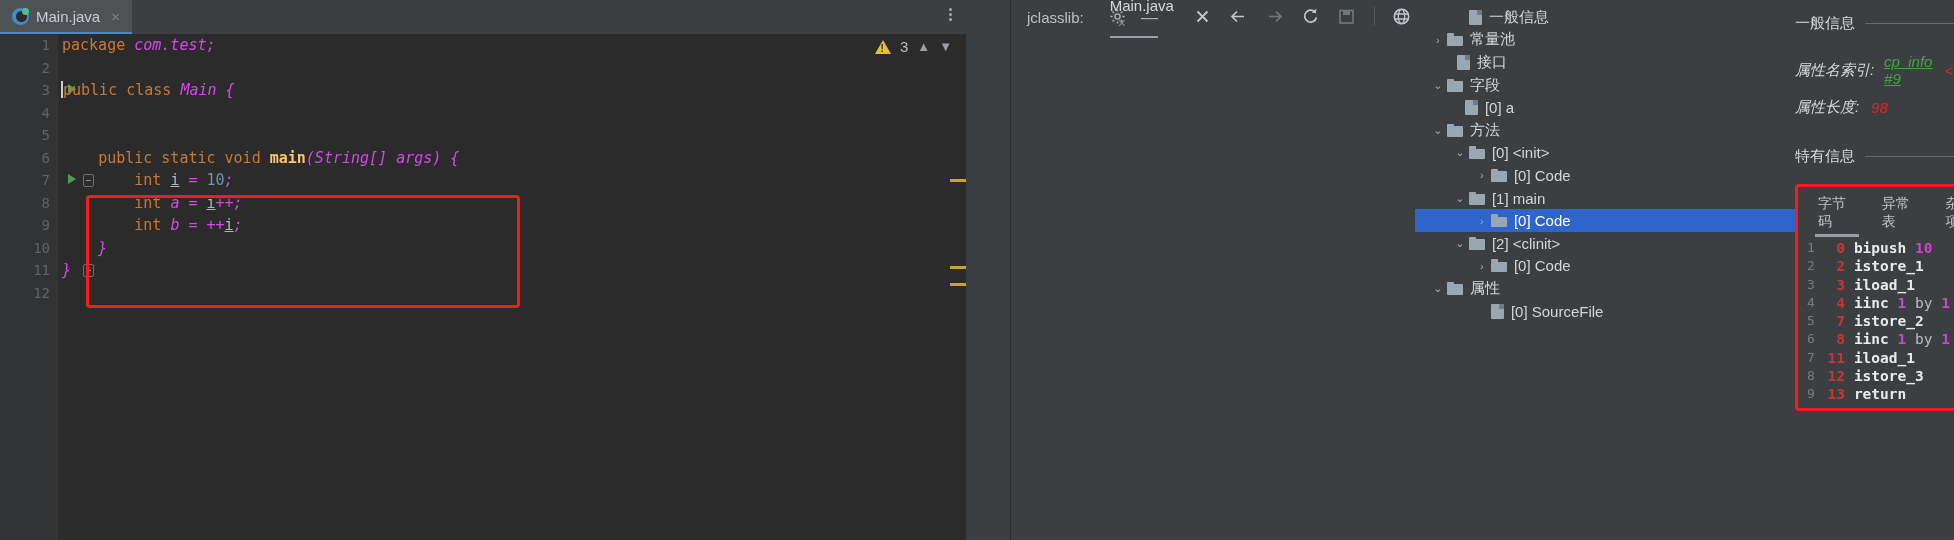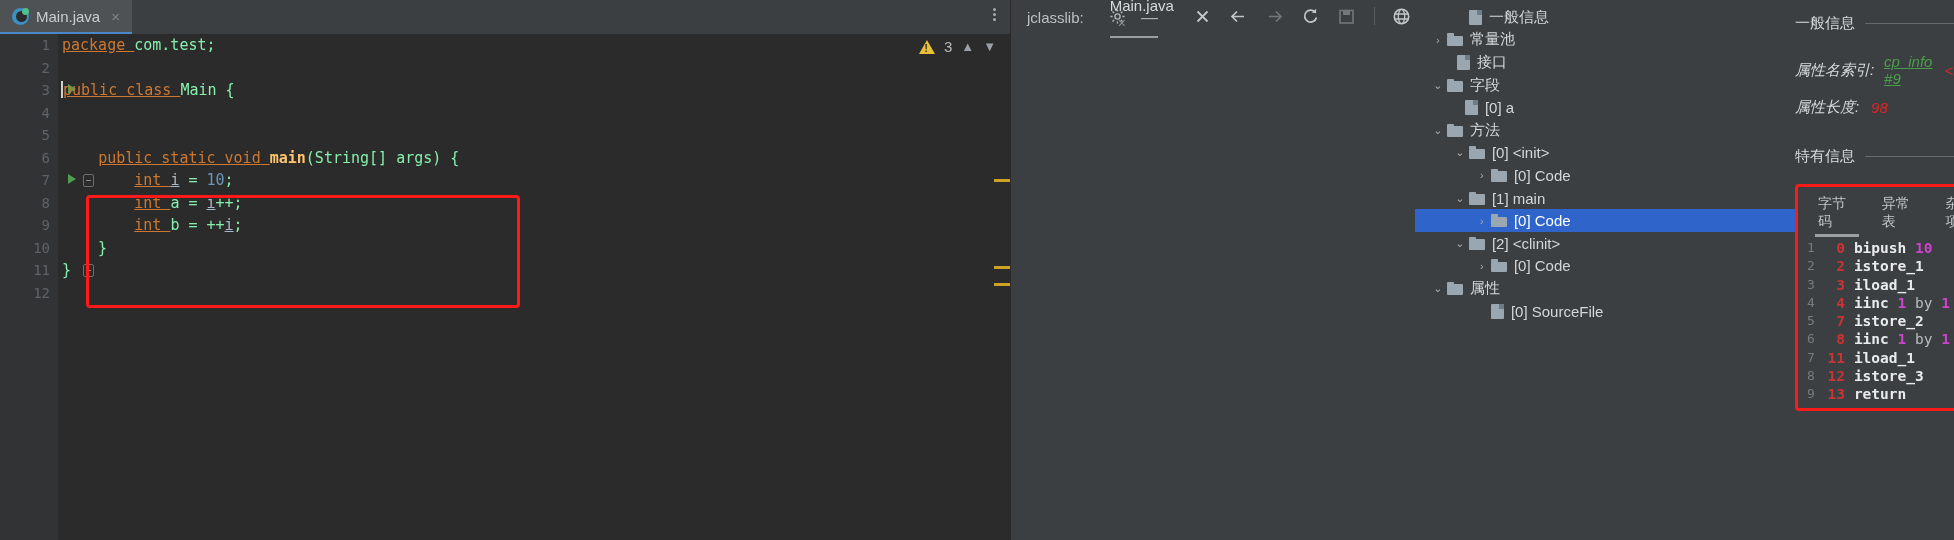--- a/index.html
+++ b/index.html
@@ -2,21 +2,21 @@
 <html><head>
 <meta charset="utf-8">
 <style>
   * { box-sizing: border-box; margin: 0; padding: 0; }
   html, body {
     width: 1954px; height: 540px;
     background: #3c3f41;
     font-family: "Liberation Sans", sans-serif;
     overflow: hidden;
   }
-  .app { position: relative; width: 1954px; height: 540px; display: flex; }
+  .app { position: relative; width: 1954px; height: 540px; display: flex; gap: 44px; }
 
   
   .editor-pane { width: 1010px; height: 540px; background: #2b2b2b; position: relative; display: flex; flex-direction: column; }
 
   .tabbar { height: 34px; background: #3c3f41; display: flex; align-items: stretch; position: relative; }
   .tab {
     display: flex; align-items: center; gap: 7px;
     padding: 0 12px 0 12px; background: #4e5254;
     border-bottom: 2px solid #4a88c7; position: relative;
   }
@@ -50,25 +50,25 @@
     border-left: 8px solid #4f9e4f; border-top: 5.5px solid transparent; border-bottom: 5.5px solid transparent;
   }
   .fold-mark {
     position: absolute; right:-36px; top:5px; width:11px; height:13px;
     border:1px solid #6b6f71; border-radius:2px;
   }
   .fold-mark:after{ content:""; position:absolute; left:2px; top:5px; width:5px; height:1px; background:#868a8c; }
 
   .code-area { flex: 1; position: relative; padding-top: 0; }
   .cl { height:22.5px; line-height:22.5px; font-size:15px; font-family:"DejaVu Sans Mono", monospace; white-space: pre; color:#a9b7c6; padding-left: 4px;}
-  .kw { color: #cc7832; text-decoration: underline; }
+  .kw { color: #cc7832; }
   .num { color: #6897bb; }
   .mth { color: #ffc66d; font-weight: bold; }
   .fld { color: #9876aa; font-style: italic; }
-  .ident { color: #86efac; }
+  .ident { color: #d946ef; font-style: italic; }
   .ul { text-decoration: underline; text-decoration-color:#a9b7c6;}
   .caret { display:inline-block; width:0; border-left:2px solid #d0d0d0; height:17px; vertical-align:-3px; margin-left:-1px; }
   .inspect-widget { position:absolute; right: 14px; top: 4px; display:flex; align-items:center; gap:9px; z-index:5;}
   .warn-tri { width:0;height:0; border-left:8px solid transparent;border-right:8px solid transparent;border-bottom:14px solid #e8bf36; position:relative;}
   .warn-tri:after{content:"!"; position:absolute; left:-2.5px; top:3px; font-size:10px; color:#2b2b2b; font-weight:bold; font-family:"Liberation Sans",sans-serif;}
   .warn-count { color:#bbbbbb; font-size:15px; }
   .chev { color:#9aa0a6; font-size:13px; }
 
   .marker { position:absolute; right:0; width:16px; height:3px; background:#c9a227; }
 

